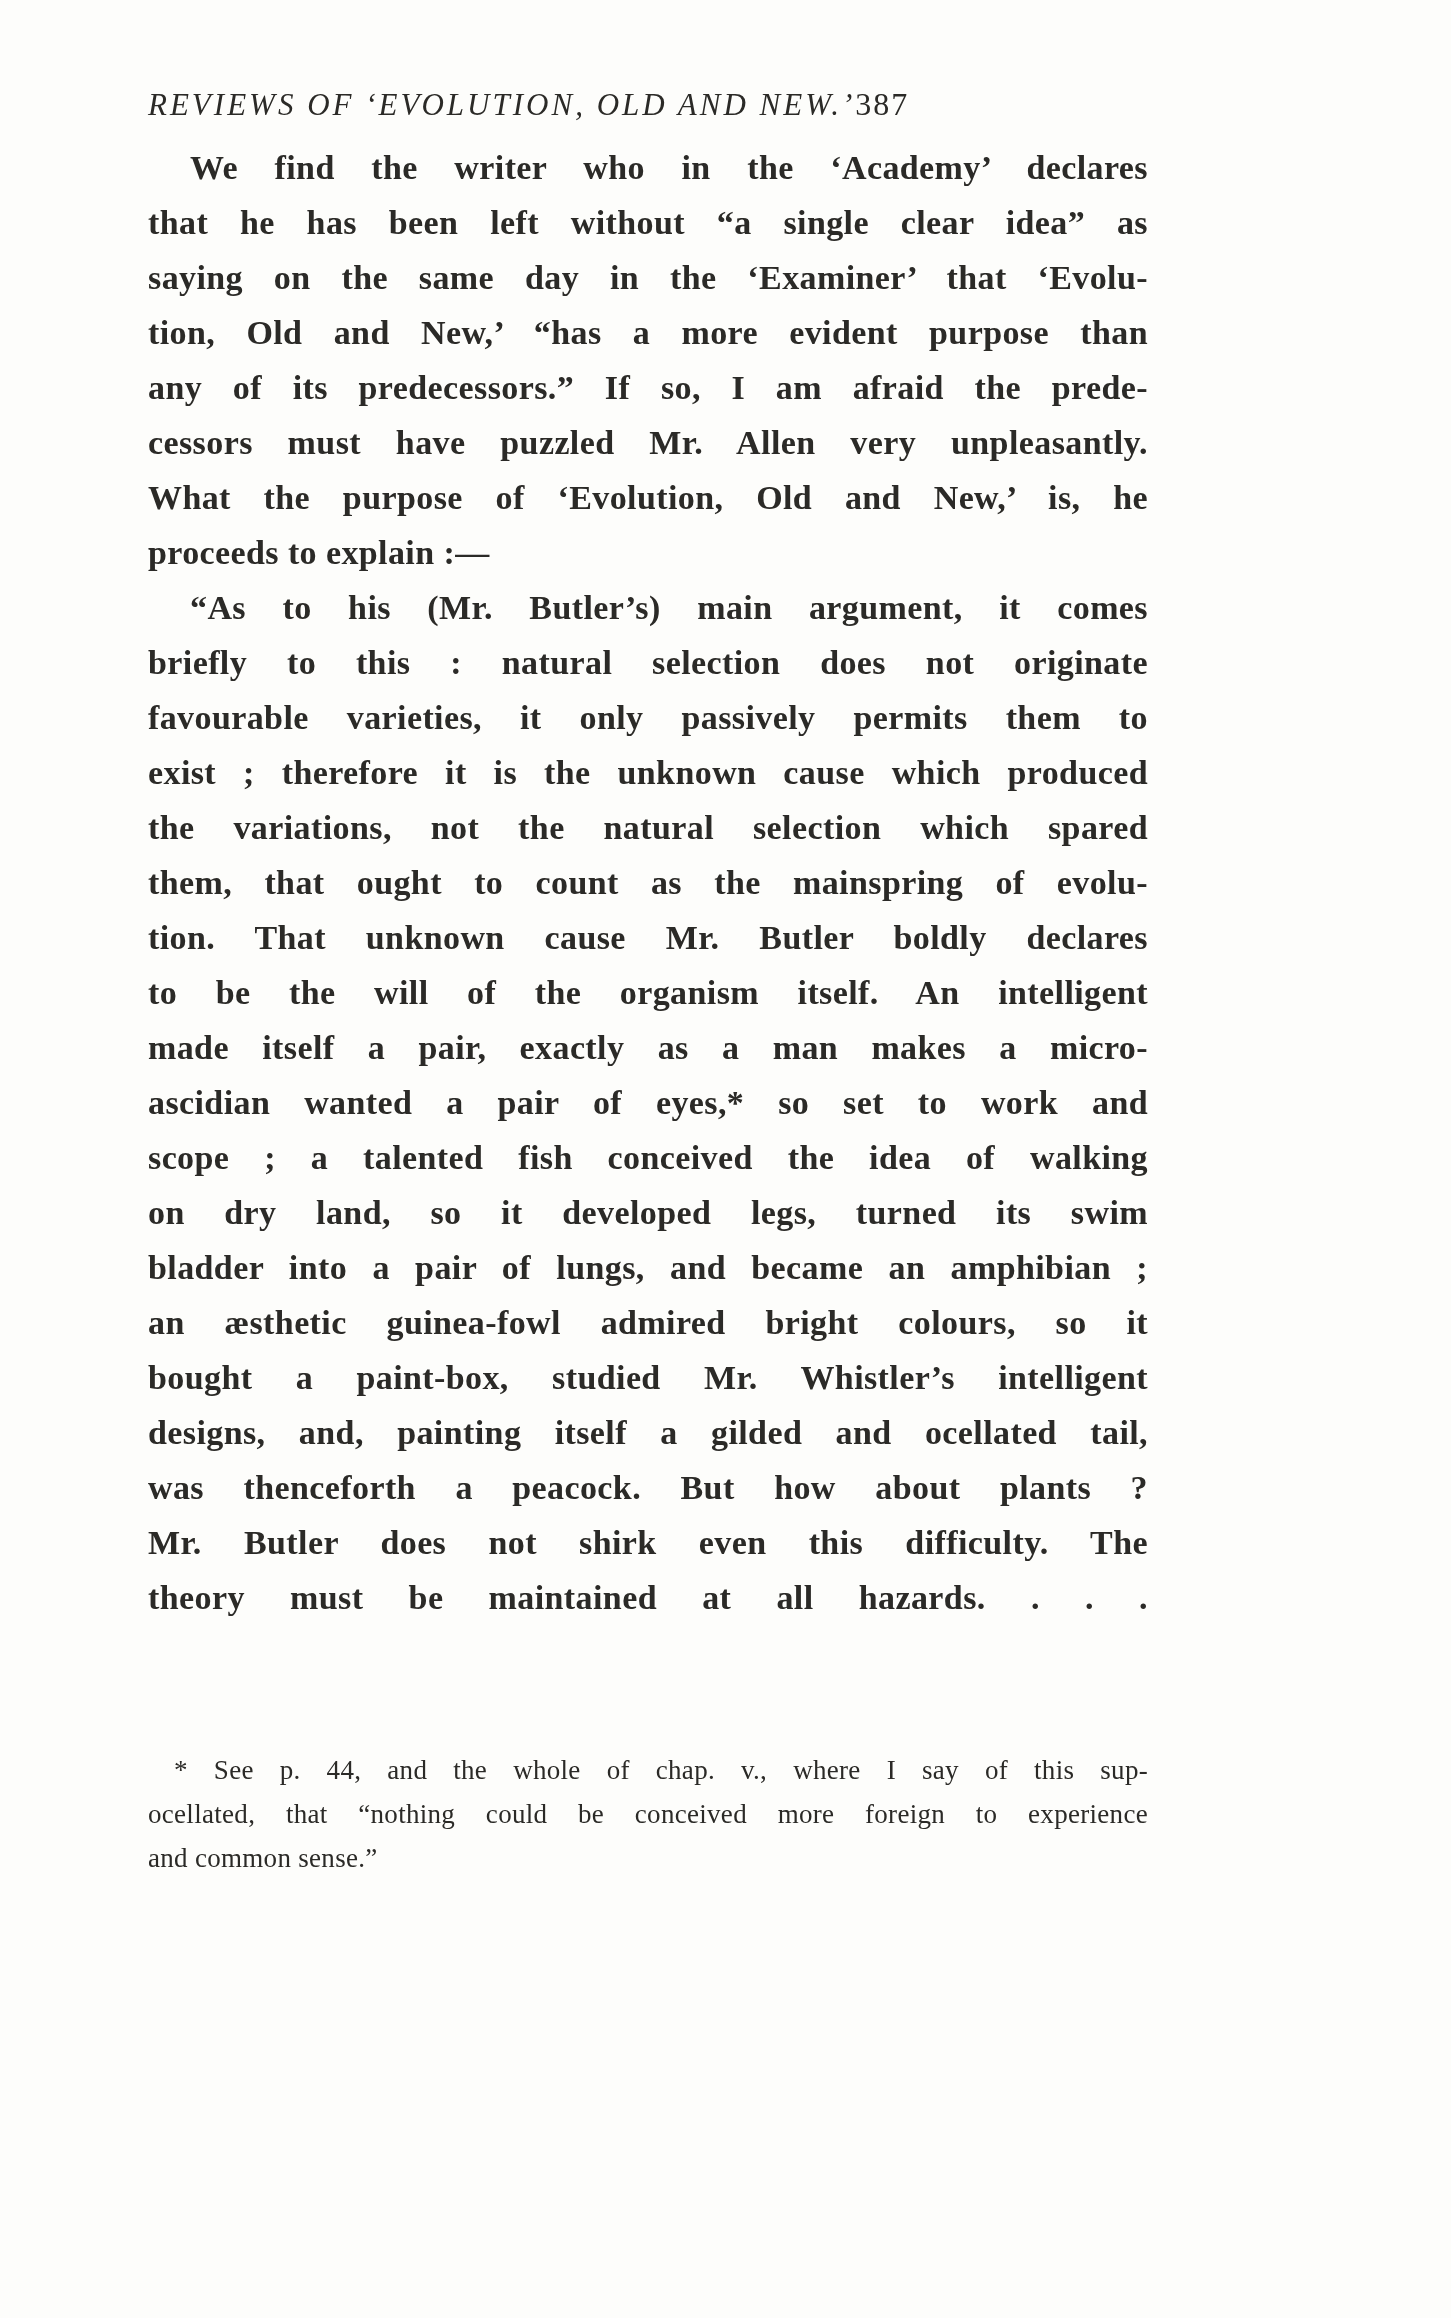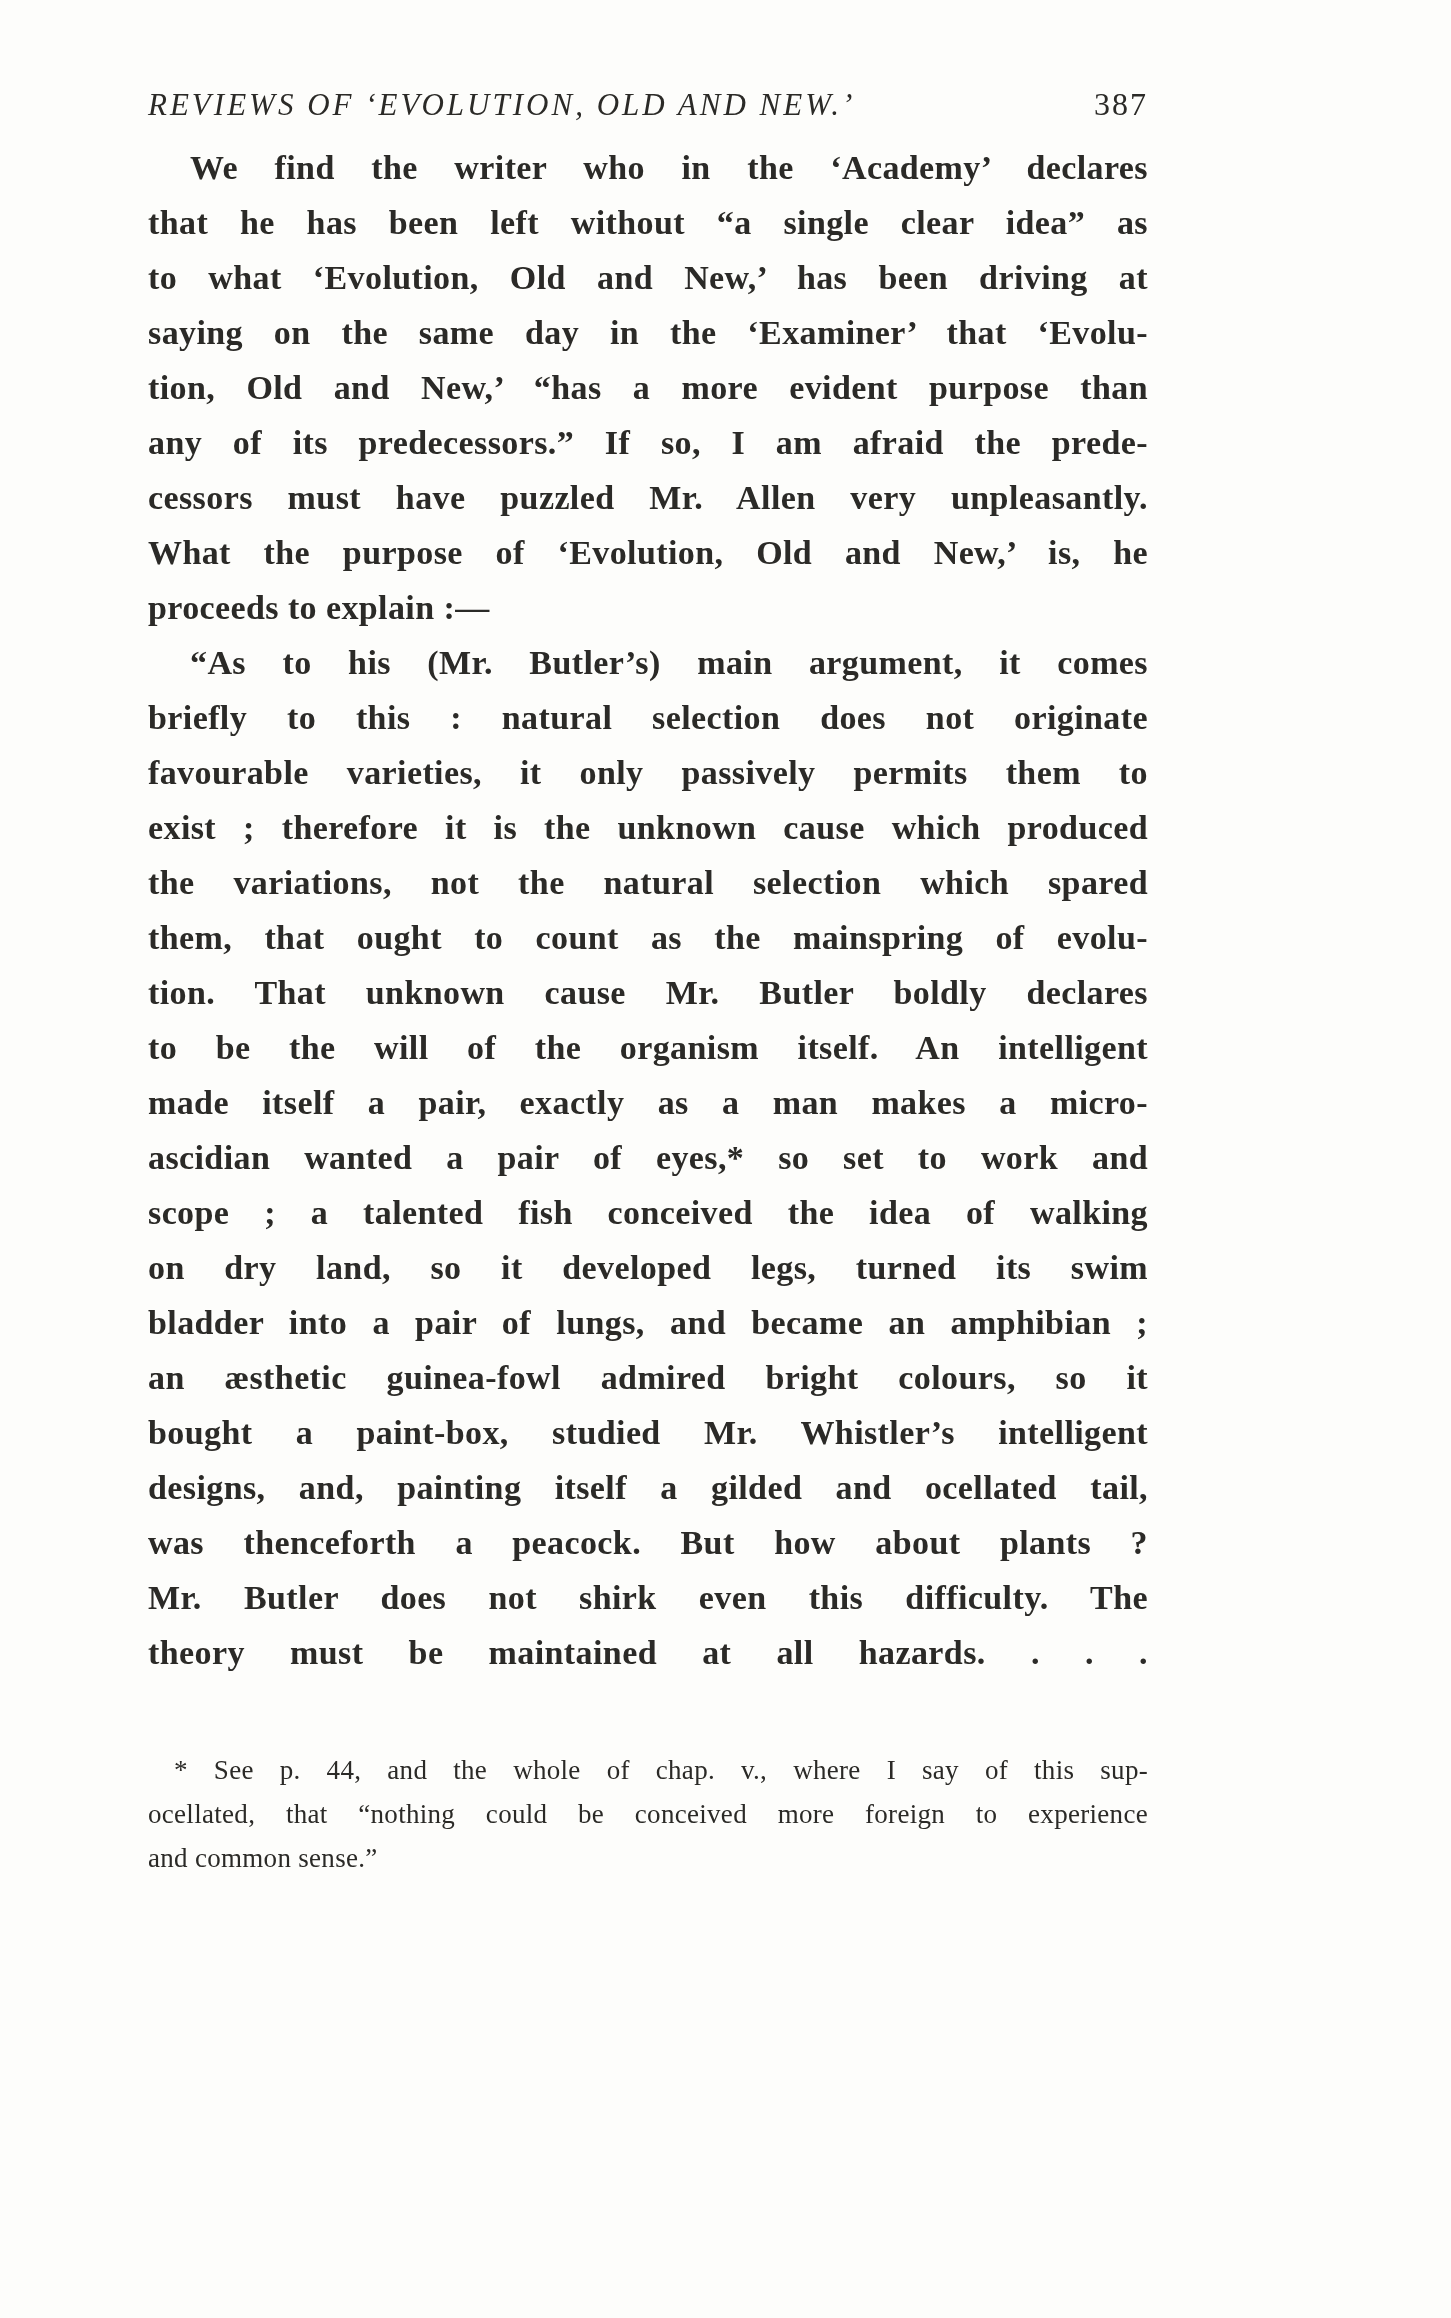--- a/index.html
+++ b/index.html
@@ -17,21 +17,21 @@
     font-family: "Liberation Serif", serif;
     overflow: hidden;
   }
   
   .running-head {
     position: absolute;
     top: 86px;
     left: 148px;
     width: 1000px;
     display: flex;
-    justify-content: space-between;
+    justify-content: flex-start;
     align-items: baseline;
   }
   .running-title {
     font-style: italic;
     font-size: 31px;
     letter-spacing: 3px;
     white-space: nowrap;
   }
   .page-number {
     font-style: normal;
@@ -81,21 +81,20 @@
 
   <header class="running-head">
     <span class="running-title">REVIEWS OF ‘EVOLUTION, OLD AND NEW.’</span>
     <span class="page-number">387</span>
   </header>
 
   <main class="body-text">
       <div class="paragraph">
         <div class="line indent">We find the writer who in the ‘Academy’ declares</div>
         <div class="line">that he has been left without “a single clear idea” as</div>
-        <div class="line">to what ‘Evolution, Old and New,’ has been driving at</div>
         <div class="line">saying on the same day in the ‘Examiner’ that ‘Evolu-</div>
         <div class="line">tion, Old and New,’ “has a more evident purpose than</div>
         <div class="line">any of its predecessors.”  If so, I am afraid the prede-</div>
         <div class="line">cessors must have puzzled Mr. Allen very unpleasantly.</div>
         <div class="line">What the purpose of ‘Evolution, Old and New,’ is, he</div>
         <div class="line noforce">proceeds to explain :—</div>
       </div>
       <div class="paragraph">
         <div class="line indent">“As to his (Mr. Butler’s) main argument, it comes</div>
         <div class="line">briefly to this : natural selection does not originate</div>

